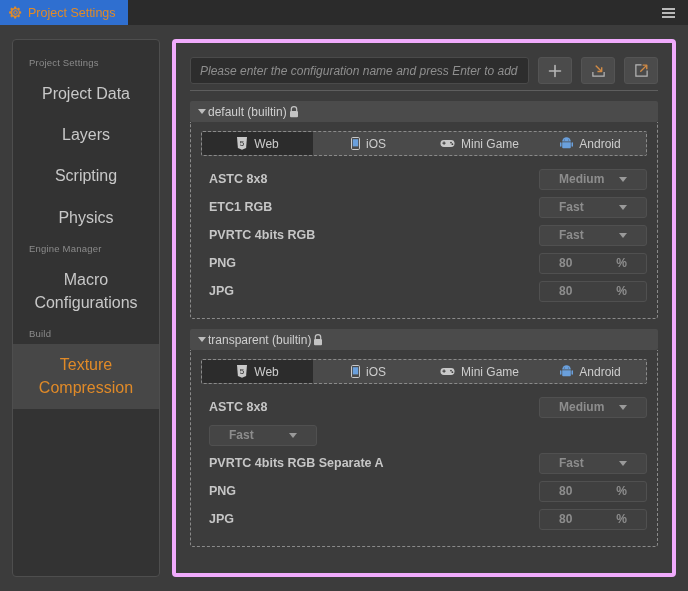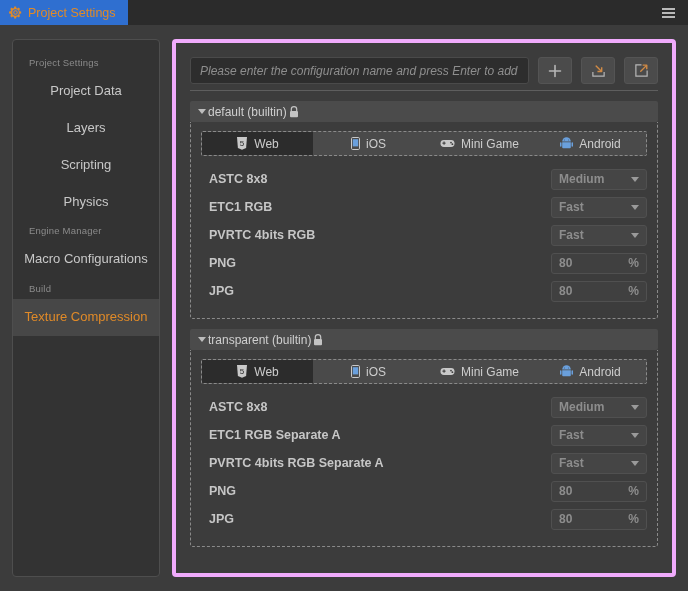--- a/index.html
+++ b/index.html
@@ -64,21 +64,21 @@
     padding-top: 12px;
   }
   .side-group {
     color: #8b8b8b;
     font-size: 9.5px;
     padding: 5px 0 5px 16px;
     letter-spacing: .2px;
   }
   .side-item {
     color: #c8c8c8;
-    font-size: 13px;
+    font-size: 16px;
     text-align: center;
     padding: 9px 10px;
     line-height: 1.45;
   }
   .side-item.selected {
     background: #474747;
     color: #e08a28;
   }
 
   
@@ -181,28 +181,28 @@
     margin-bottom: 2px;
     padding-left: 8px;
     font-weight: bold;
   }
   .row-label {
     flex: 1;
     color: #c6c6c6;
     font-size: 12.5px;
   }
   .field {
-    width: 96px;
+    width: 108px;
     height: 21px;
     background: #454545;
     border: 1px solid #505050;
     border-radius: 3px;
     display: flex;
     align-items: center;
-    padding: 0 7px;
+    padding: 0 19px;
     color: #8d8d8d;
     font-size: 12px;
   }
   .field.input-field { background: #404040; }
   .field .val { flex: 1; }
   .dd-caret {
     width: 0; height: 0;
     border-left: 4.5px solid transparent;
     border-right: 4.5px solid transparent;
     border-top: 5px solid #9a9a9a;
@@ -436,21 +436,20 @@
         </div>
 
         <div class="row">
           <span class="row-label">ASTC 8x8</span>
           <div class="field">
             <span class="val">Medium</span>
             <span class="dd-caret"></span>
           </div>
         </div>
         <div class="row">
-          <span class="row-label">ETC1 RGB Separate A</span>
           <div class="field">
             <span class="val">Fast</span>
             <span class="dd-caret"></span>
           </div>
         </div>
         <div class="row">
           <span class="row-label">PVRTC 4bits RGB Separate A</span>
           <div class="field">
             <span class="val">Fast</span>
             <span class="dd-caret"></span>

